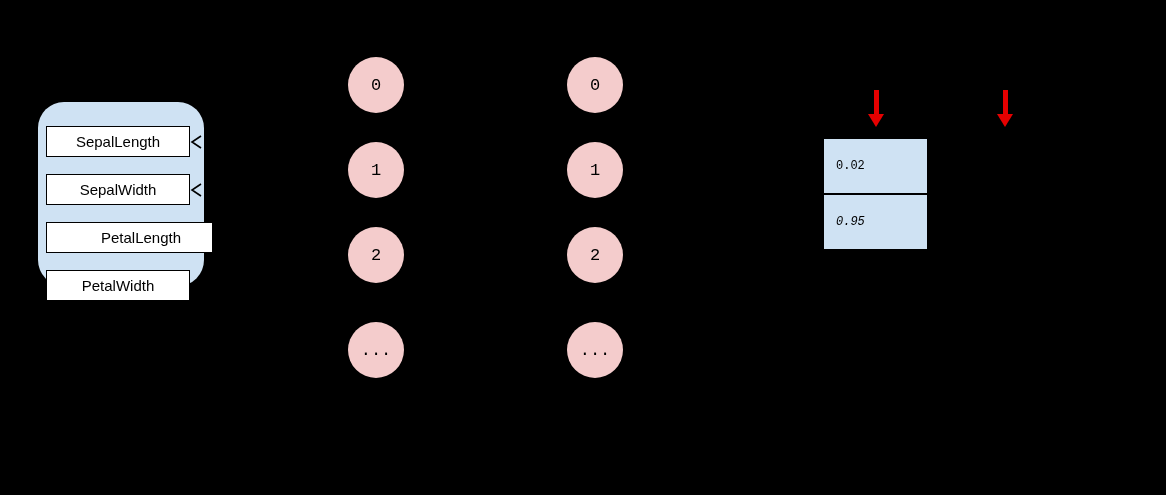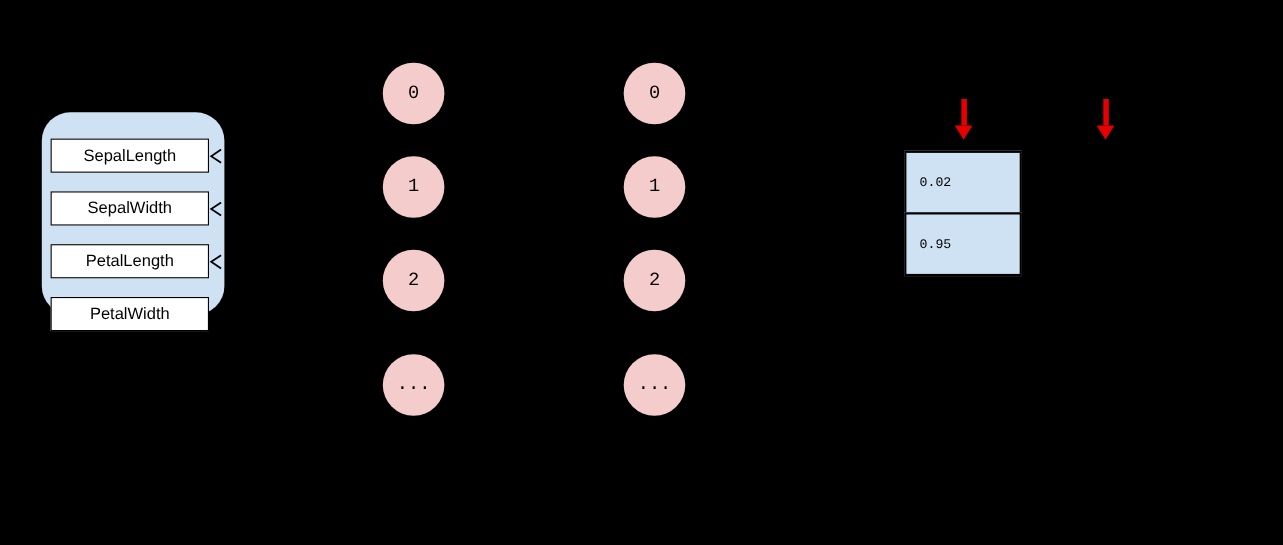--- a/index.html
+++ b/index.html
@@ -34,21 +34,21 @@
     background: var(--box-fill, #ffffff);
     border: 1.5px solid var(--line-color, #000000);
     display: flex;
     align-items: center;
     justify-content: center;
     color: var(--text-color, #000000);
     font-size: 15px;
   }
   .fb0 { top: 24px; }
   .fb1 { top: 72px; }
-  .fb2 { top: 120px; }
+  .fb2 { top: 120px; padding-left: 23px; }
   .fb3 { top: 168px; }
   .chevron {
     position: absolute;
     right: -14px;
     top: 50%;
     transform: translateY(-50%);
   }
 
   
   .node {
@@ -74,21 +74,21 @@
     background: var(--cell-fill, #cfe2f3);
     border: 2px solid var(--line-color, #000000);
     display: flex;
     align-items: center;
     padding-left: 12px;
     color: var(--text-color, #000000);
     font-family: "Liberation Mono", monospace;
     font-size: 12px;
     box-sizing: border-box;
   }
-  .cell + .cell { margin-top: -2px; }
+  .cell + .cell { margin-top: -2px; font-style: italic; }
 
   
   .red-arrow {
     position: absolute;
     width: 16px;
     display: flex;
     flex-direction: column;
     align-items: center;
   }
   .red-arrow .shaft {

